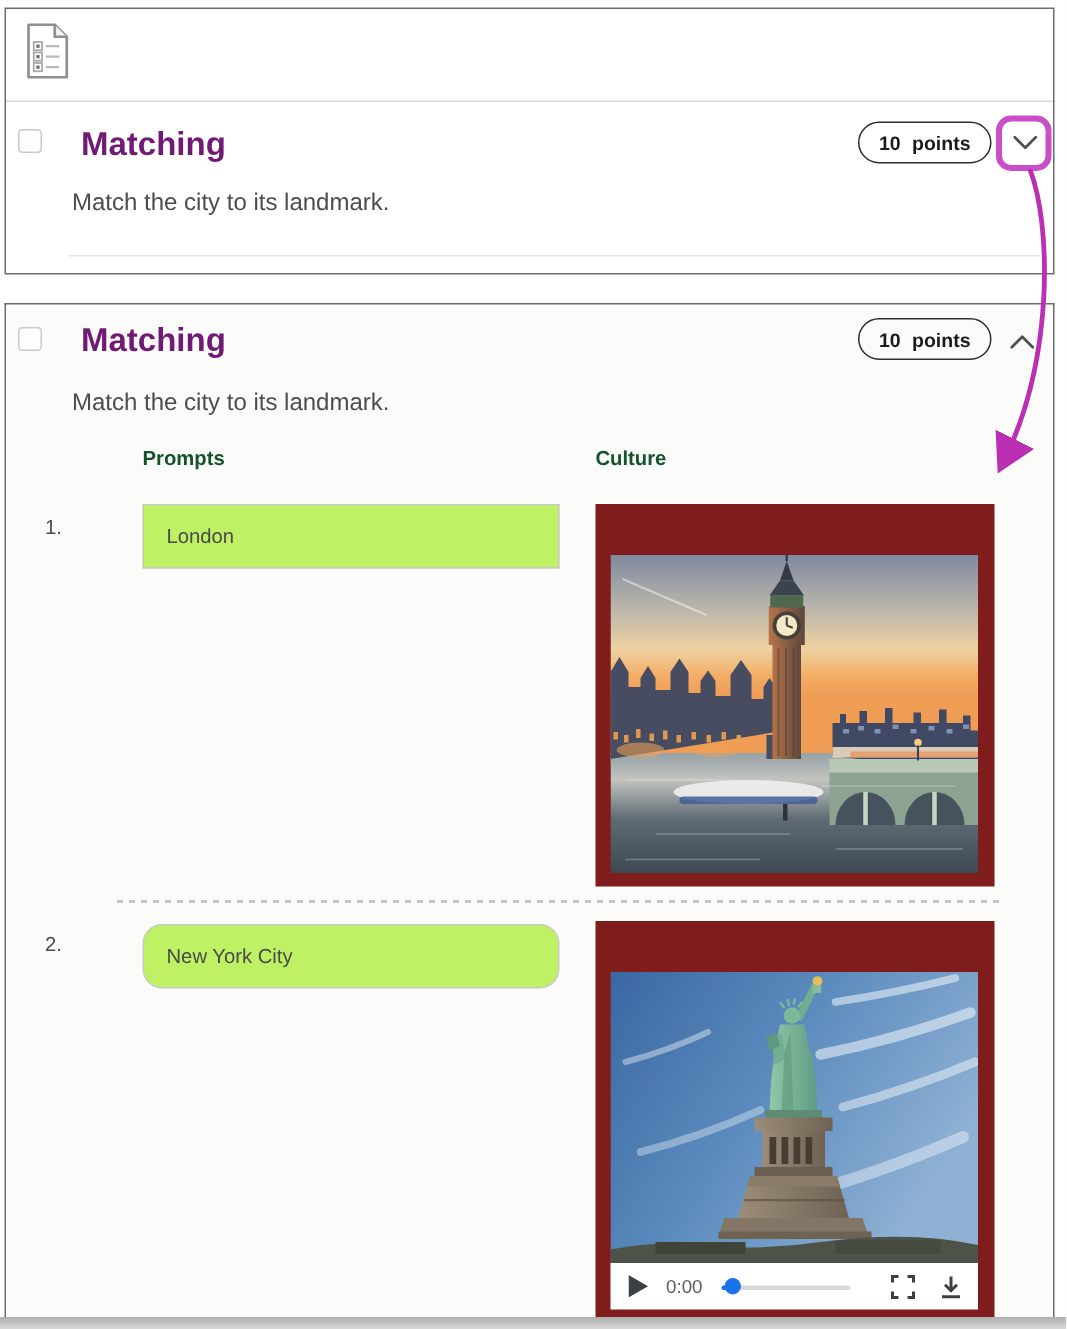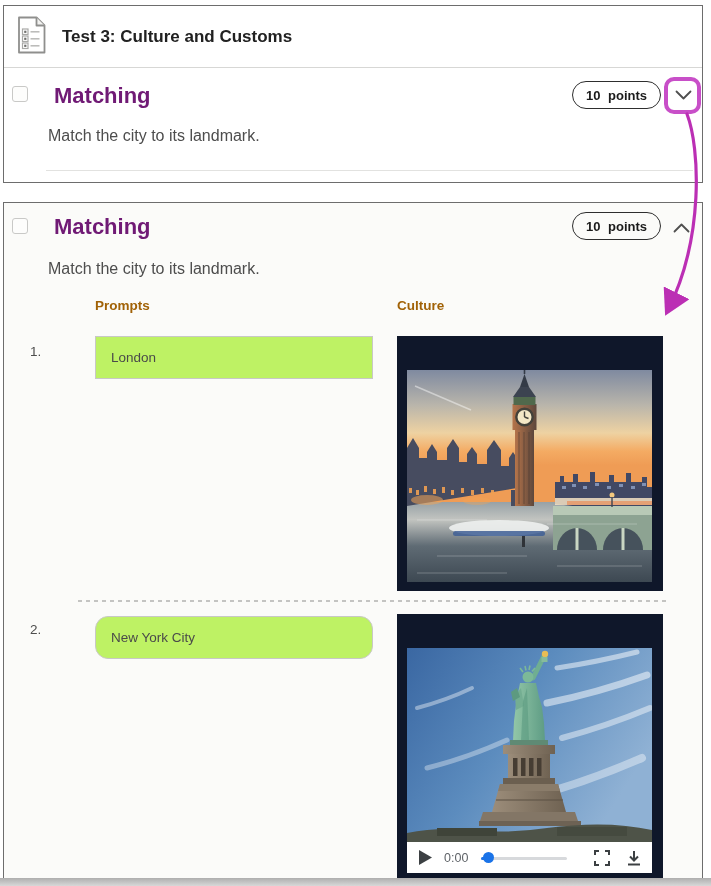--- a/index.html
+++ b/index.html
@@ -38,35 +38,35 @@
 
   .annotation-highlight{position:absolute;right:1px;top:71px;width:37px;height:37px;
         border:4px solid #c84fc8;border-radius:10px;box-sizing:border-box;pointer-events:none;}
 
   .q-desc{position:absolute;left:44px;font-size:16px;color:#4d4d4d;margin:0;}
   .card-collapsed .q-desc{top:121px;}
   .card-expanded .q-desc{top:57px;}
 
   .inner-divider{position:absolute;left:42px;right:9px;bottom:11px;border-top:1px solid #e2e2e0;}
 
-  .col-head{position:absolute;top:95px;font-size:13.5px;font-weight:700;color:#a16207;margin:0;}
+  .col-head{position:absolute;top:95px;font-size:13.5px;font-weight:700;color:#14532d;margin:0;}
   .col-prompts{left:91px;}
   .col-answers{left:393px;}
 
   .row-number{position:absolute;left:26px;font-size:13.5px;color:#4d4d4d;}
   .num-1{top:141px;}
   .num-2{top:419px;}
 
   .prompt-box{position:absolute;left:91px;width:278px;height:43px;background:#bef264;
         border:1px solid #c8c8c6;box-sizing:border-box;display:flex;align-items:center;
         padding:0 15px;font-size:13.5px;color:#4a4a4a;}
   .pb-1{top:133px;}
   .pb-2{top:413px;border-radius:13px;}
 
-  .answer-panel{position:absolute;left:393px;width:266px;background:#0f172a;}
+  .answer-panel{position:absolute;left:393px;width:266px;background:#7f1d1d;}
   .ap-1{top:133px;height:255px;}
   .ap-2{top:411px;height:265px;}
 
   .media{position:absolute;left:10px;top:34px;width:245px;display:block;}
   .media svg{display:block;width:245px;}
 
   .row-divider{position:absolute;left:74px;width:592px;top:397px;height:2px;
         background:repeating-linear-gradient(90deg,#c4c4c2 0 4px,transparent 4px 8px);}
 
   .player-bar{position:absolute;left:10px;top:228px;width:245px;height:31px;background:#ffffff;
@@ -100,21 +100,20 @@
             <line x1="14.5" y1="15.8" x2="23.5" y2="15.8" stroke="#b9b9b7" stroke-width="1.5"></line>
             <rect x="6.5" y="20" width="5.5" height="5.5" fill="#ffffff" stroke="#a9a9a7" stroke-width="1.2"></rect>
             <rect x="8.2" y="21.7" width="2.2" height="2.2" fill="#6f6f6d"></rect>
             <line x1="14.5" y1="22.8" x2="23.5" y2="22.8" stroke="#b9b9b7" stroke-width="1.5"></line>
             <rect x="6.5" y="27" width="5.5" height="5.5" fill="#ffffff" stroke="#a9a9a7" stroke-width="1.2"></rect>
             <rect x="8.2" y="28.7" width="2.2" height="2.2" fill="#6f6f6d"></rect>
             <line x1="14.5" y1="29.8" x2="23.5" y2="29.8" stroke="#b9b9b7" stroke-width="1.5"></line>
           </g>
         </svg>
       </span>
-      <h1 class="test-title">Test 3: Culture and Customs</h1>
     </header>
 
     <span class="checkbox"></span>
     <h2 class="q-title">Matching</h2>
     <span class="points-pill">10 points</span>
 
     <button class="chev-btn">
       <span>
         <svg width="17" height="11" viewBox="0 0 17 11">
           <polyline points="1.5,1.5 8.5,8.5 15.5,1.5" fill="none" stroke="#4f4f4f" stroke-width="1.8" stroke-linecap="round" stroke-linejoin="round"></polyline>

